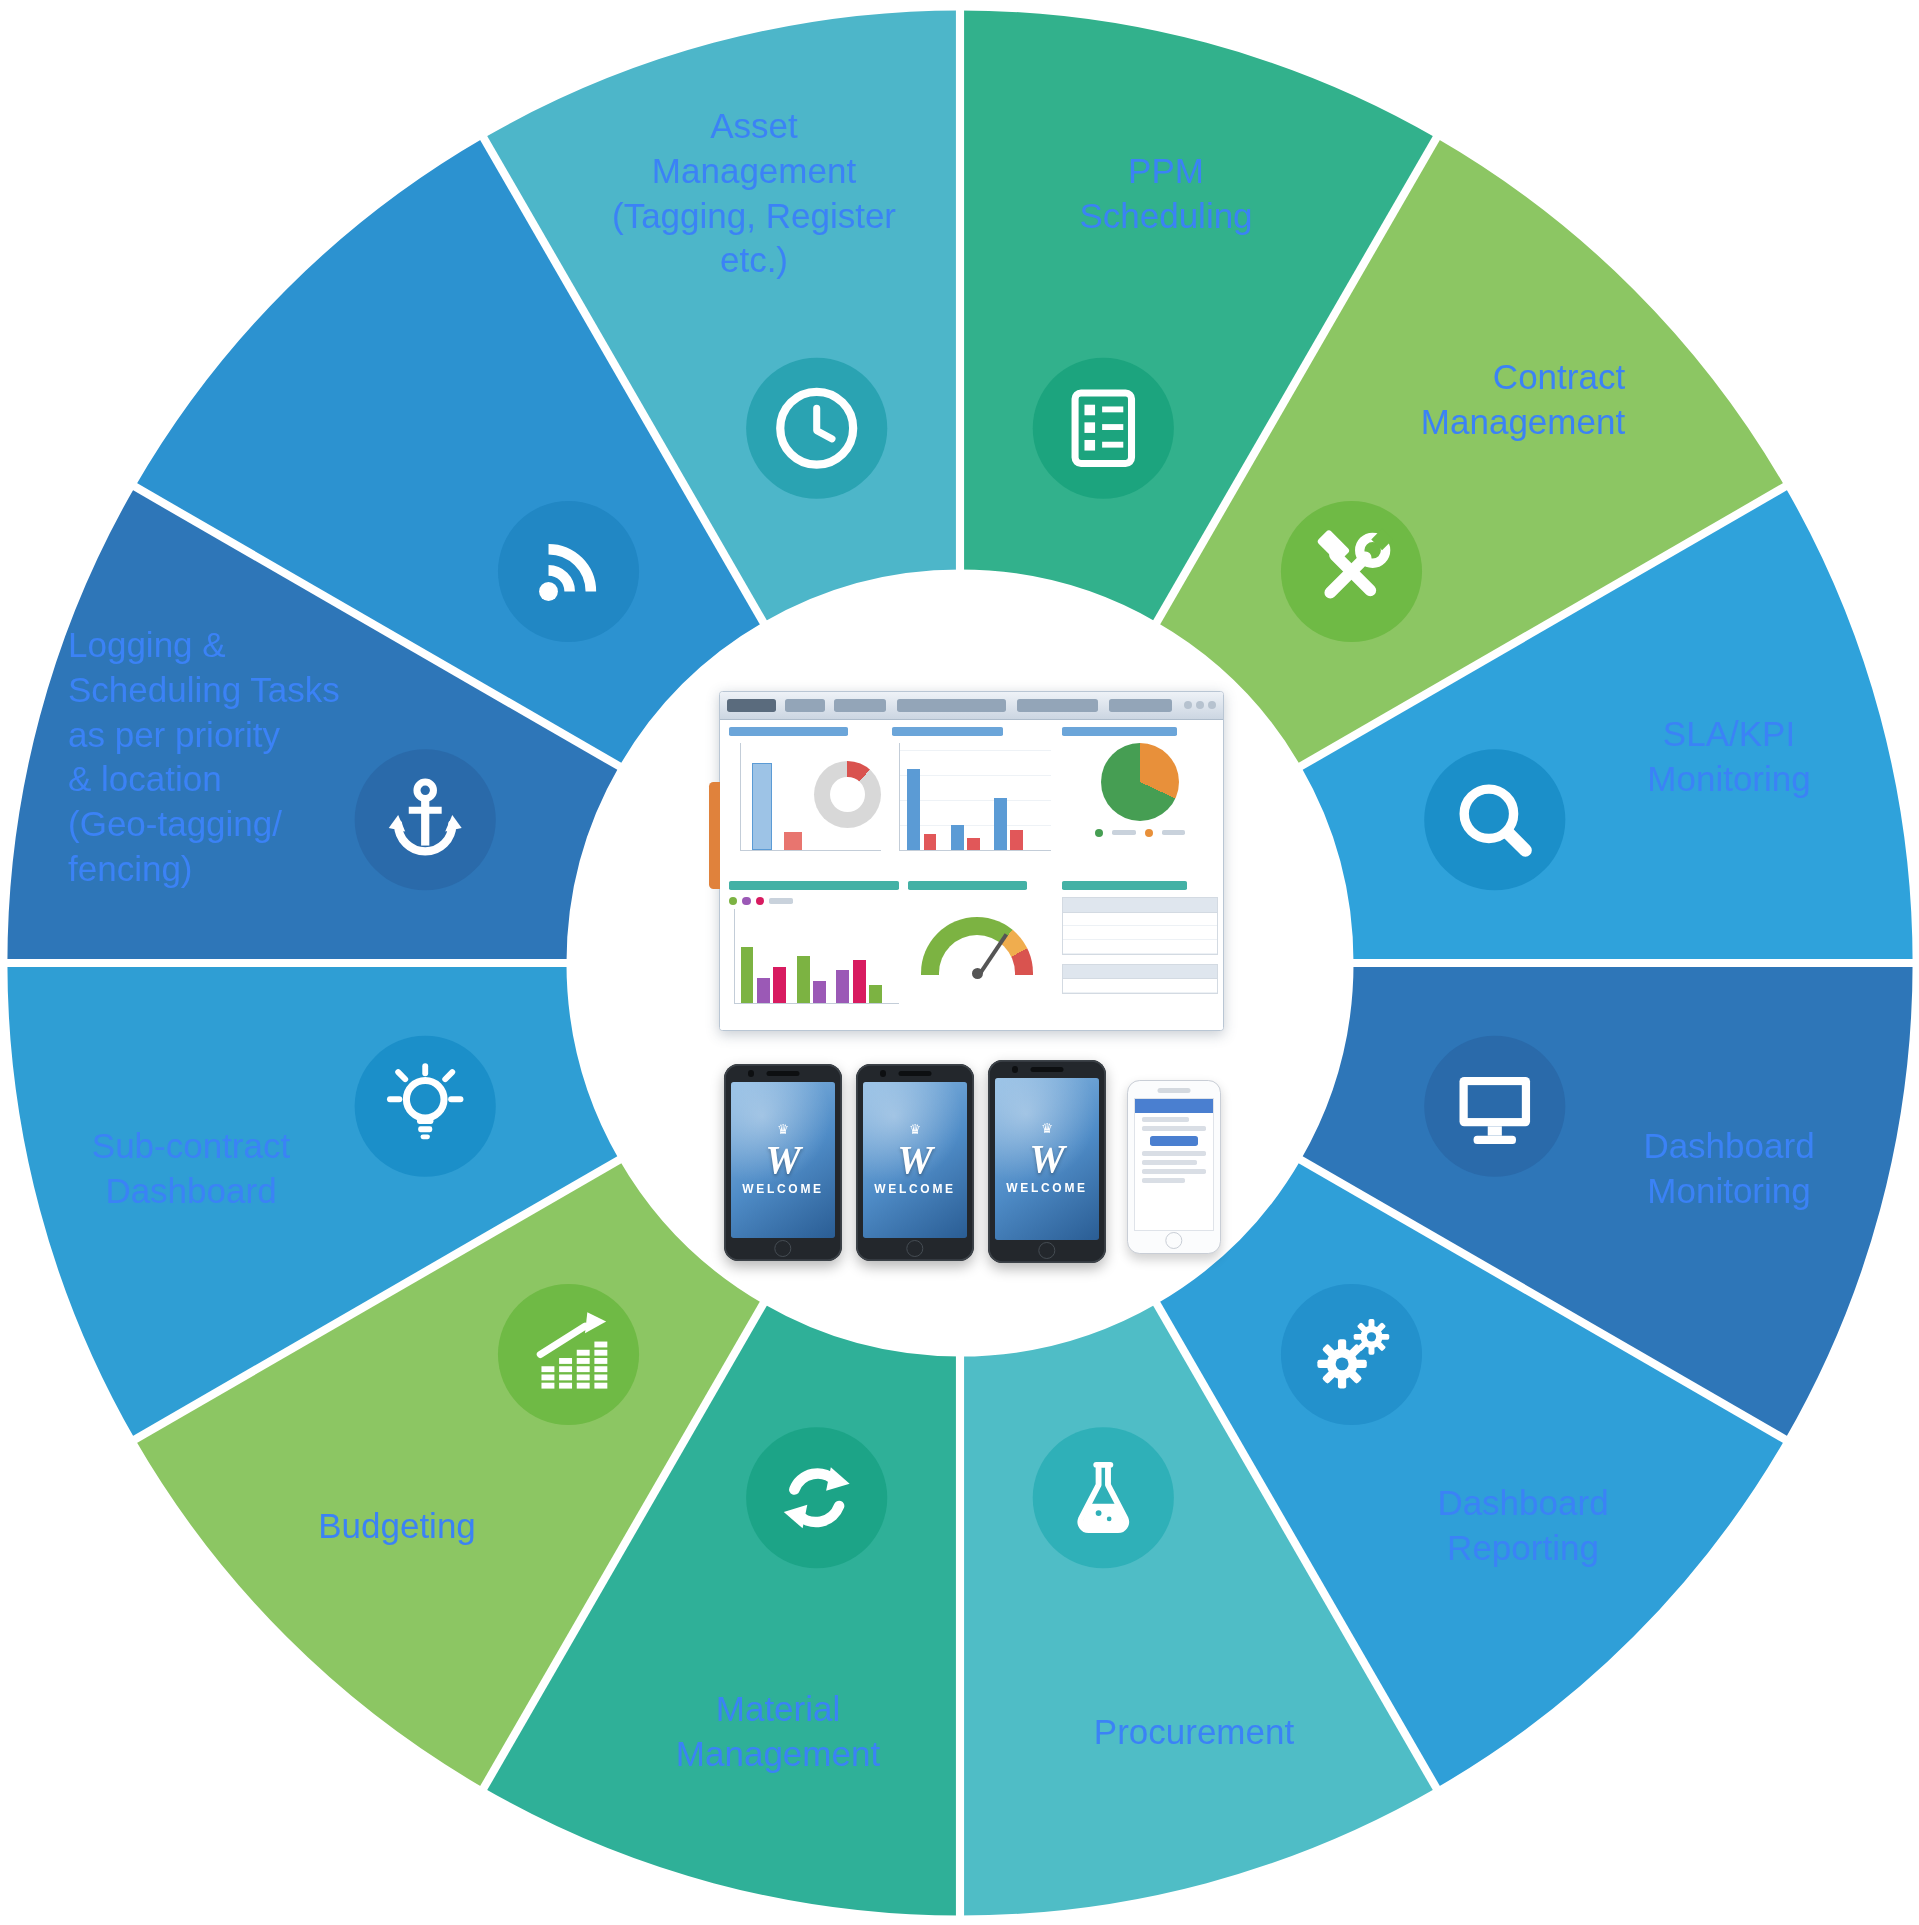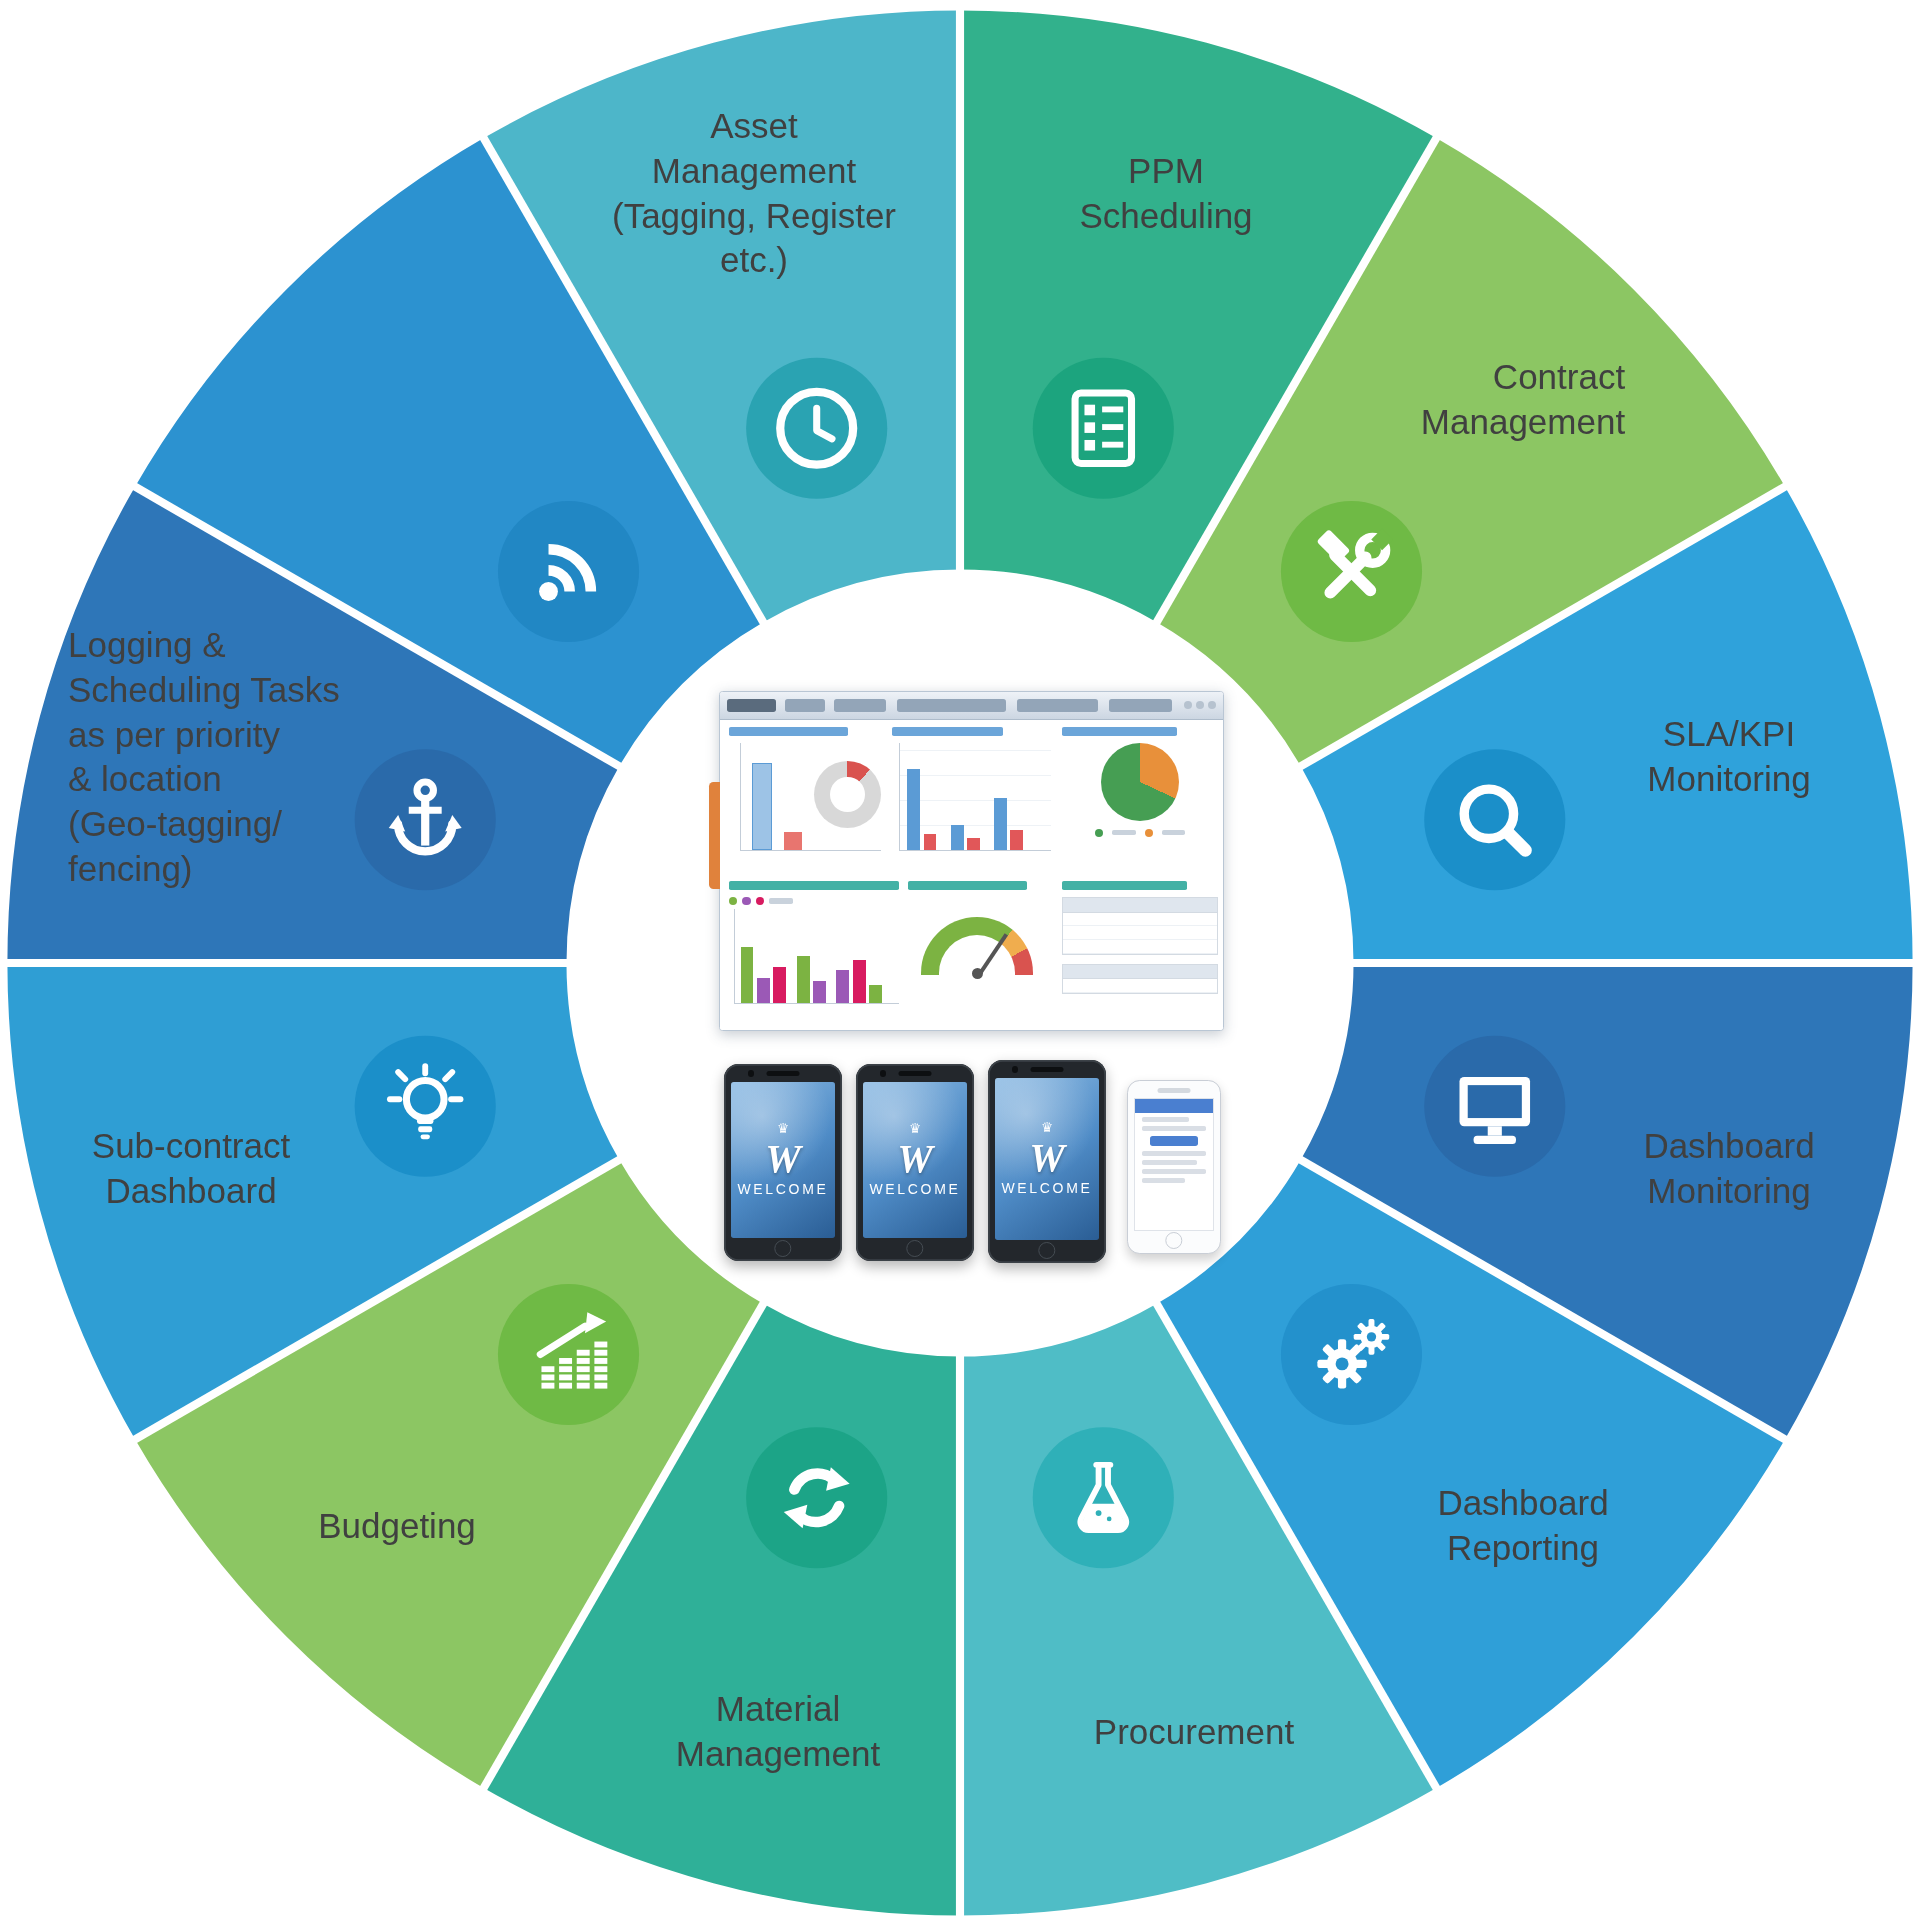--- a/index.html
+++ b/index.html
@@ -1,20 +1,20 @@
 <!DOCTYPE html>
 <html style="font-size:14.5px"><head>
 <meta charset="utf-8">
 <style>
   html,body{margin:0;padding:0;background:#fff;}
   body{font-family:"Liberation Sans",sans-serif;}
   #canvas{position:relative;width:1920px;height:1926px;background:#fff;overflow:hidden;}
   #wheel-svg{position:absolute;left:0;top:0;width:1920px;height:1926px;}
   #labels{position:absolute;left:0;top:0;width:1920px;height:1926px;pointer-events:none;}
-  .seg-label{position:absolute;transform:translate(-50%,-50%);color:#404040;font-size:35px;
+  .seg-label{position:absolute;transform:translate(-50%,-50%);color:#3b82f6;font-size:35px;
              line-height:1.28;text-align:center;white-space:pre;}
   .seg-label.left{transform:translate(0,-50%);text-align:left;}
 
   
   .dash{position:absolute;left:719px;top:691px;width:503px;height:338px;background:#fff;
         border:1.8px solid #b9c6d4;border-radius:3.6px;box-shadow:0 3.6px 12.7px rgba(60,80,100,.28);}
   .dash-bar{position:relative;height:27px;background:linear-gradient(#eef2f7,#ccd6e2);
             border-bottom:0.9px solid #aebccb;border-radius:2.7px 2.7px 0 0;}
   .tab{position:absolute;top:7.2px;height:12.7px;border-radius:2.7px;background:#93a5b8;}
   .tab.dark{background:#5a6b7d;}
@@ -51,21 +51,21 @@
          box-shadow:0 5.4px 12.7px rgba(0,0,0,.28), inset 0 0 0 1.8px #3c4248;}
   .speaker{position:absolute;top:7.2px;left:50%;transform:translateX(-50%);width:33px;height:4.5px;border-radius:2.7px;background:#0d0f11;}
   .cam{position:absolute;top:6.3px;left:23.5px;width:6.3px;height:6.3px;border-radius:50%;background:#0d0f11;}
   .screen{position:absolute;left:7.2px;right:7.2px;top:18px;bottom:23.5px;border-radius:2.7px;overflow:hidden;
           background:radial-gradient(circle at 30% 22%, rgba(255,255,255,.35), rgba(255,255,255,0) 48%),
                      linear-gradient(145deg,#8fbce4 0%,#4f8cc7 52%,#2a5d94 100%);
           display:flex;flex-direction:column;align-items:center;justify-content:center;gap:4.5px;}
   .crown{color:#fff;font-size:13.6px;line-height:1;}
   .wlogo{color:#fff;font-family:"Liberation Serif",serif;font-size:40px;font-weight:bold;font-style:italic;
          line-height:.9;text-shadow:0 1.8px 3.6px rgba(0,0,0,.3);}
-  .welcome{color:#fff;font-size:14px;letter-spacing:2.7px;}
+  .welcome{color:#fff;font-size:12px;letter-spacing:2.7px;font-weight:bold;}
   .home{position:absolute;bottom:3.6px;left:50%;transform:translateX(-50%);width:15.4px;height:15.4px;
         border:1.8px solid #454c53;border-radius:50%;}
   .wphone{position:absolute;left:1127px;top:1080px;width:92px;height:172px;background:#fbfcfd;
           border:1.8px solid #c9ced6;border-radius:12.7px;box-shadow:0 5.4px 11px rgba(0,0,0,.18);}
   .wphone .speaker{background:#d4d9df;}
   .wp-screen{position:absolute;left:6.3px;right:6.3px;top:17px;bottom:22px;background:#fff;border:0.9px solid #dfe3e9;overflow:hidden;}
   .wp-head{height:13.6px;background:#4a7fd0;}
   .wp-line{height:4.5px;background:#d9dee5;margin:4.5px 7.2px;border-radius:1.8px;}
   .wp-btn{height:10px;background:#4a7fd0;margin:5.4px 14.5px;border-radius:2.7px;}
   .wphone .home{border-color:#c9ced6;}

